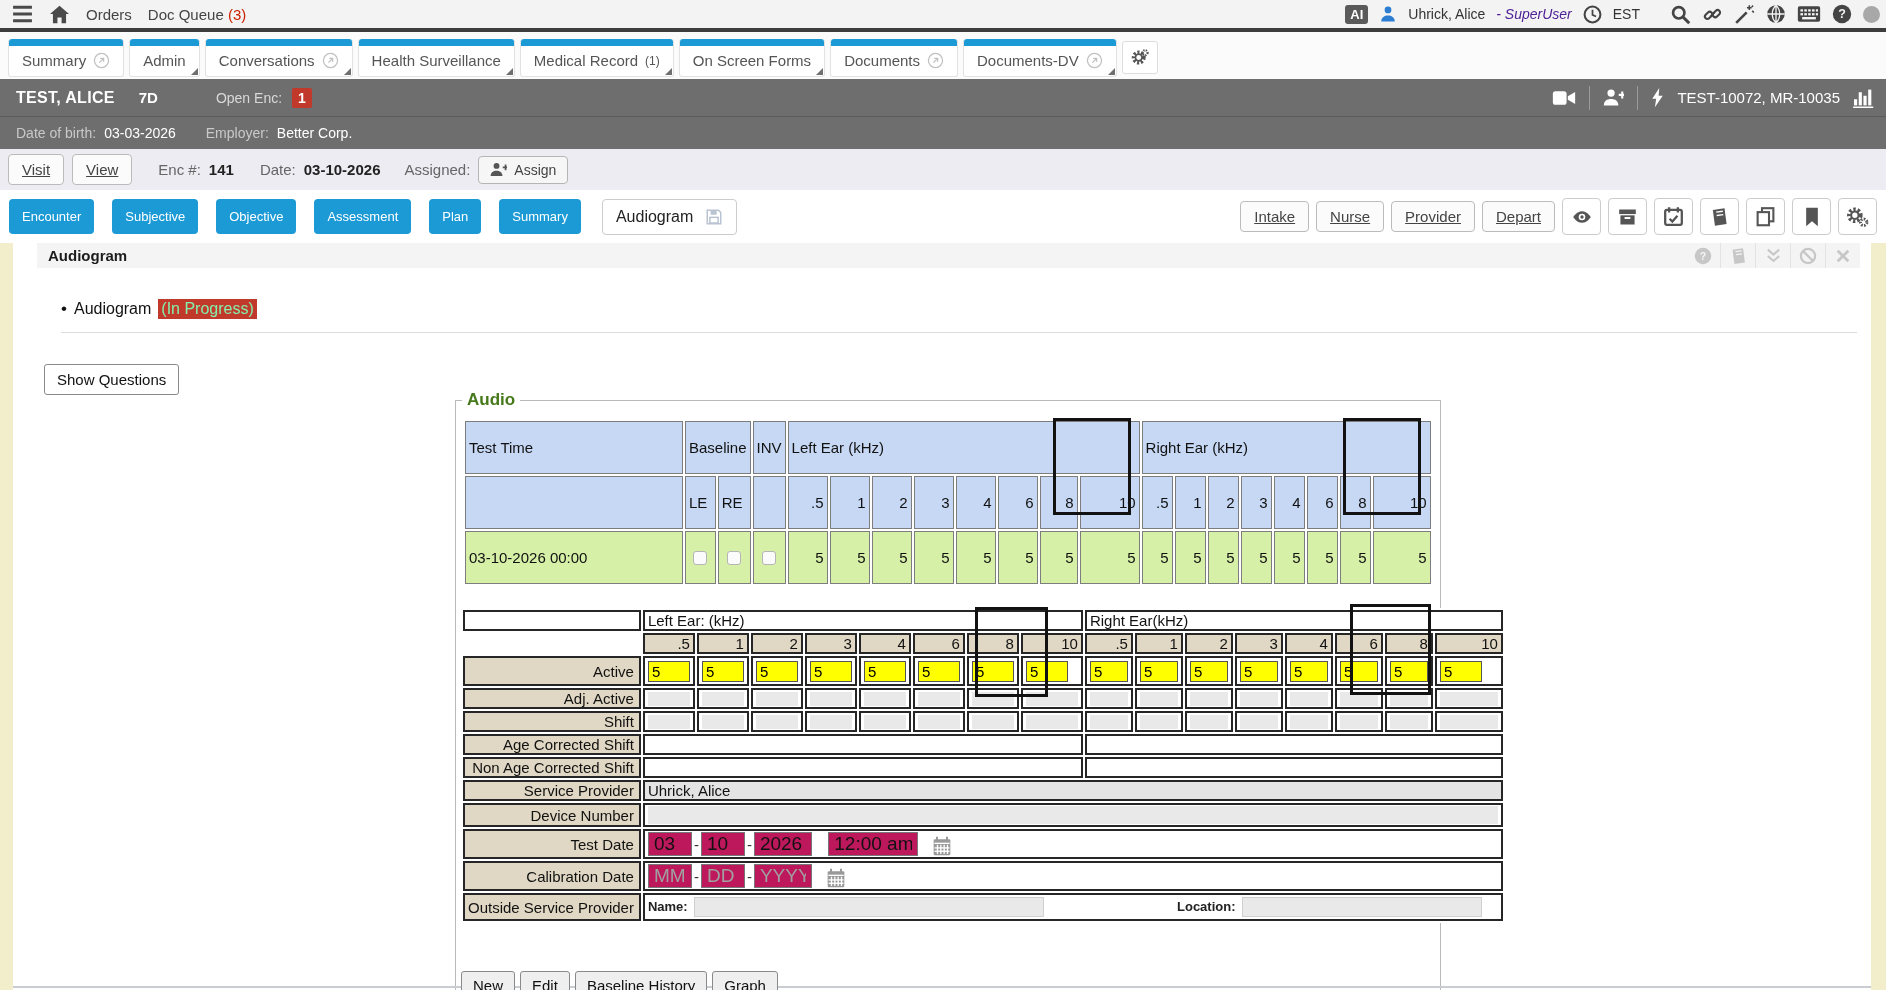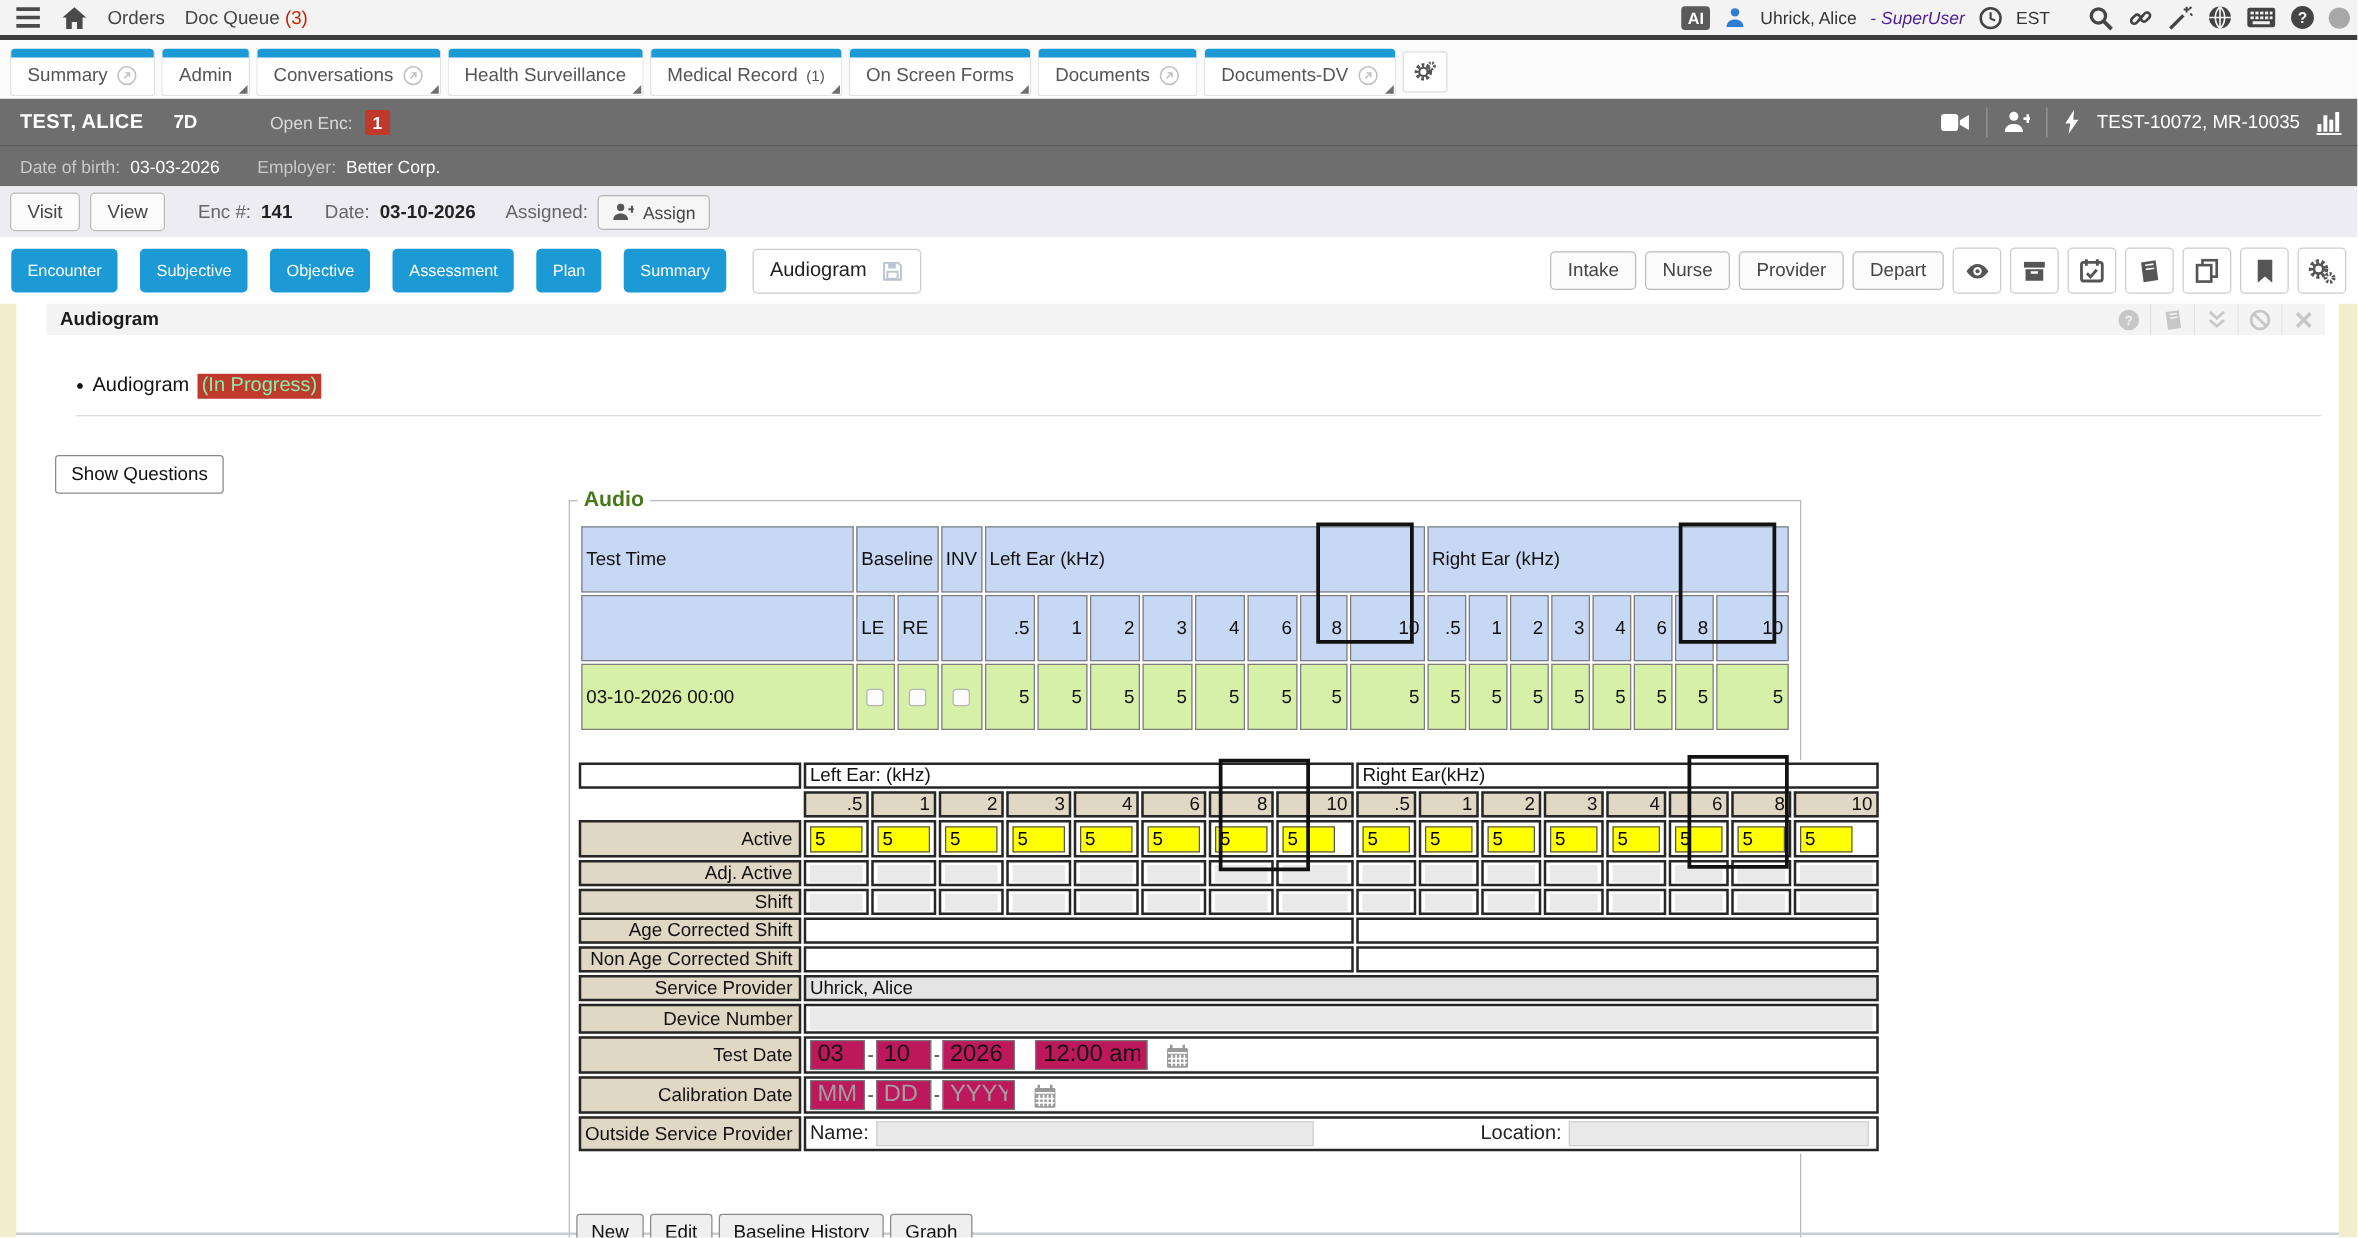--- a/index.html
+++ b/index.html
@@ -53,21 +53,21 @@
     background: var(--bar_gray, #6e6e6e); border-top: 1px solid #5b5b5b; color: #fff;
     display: flex; align-items: center; gap: 8px; padding-left: 16px; font-size: 14px; }
   .plabel { color: #c9c9c9; }
   .pval { color: #fff; }
   .sp24 { width: 14px; }
 
   
   .toolbar { position: absolute; top: 149px; left: 0; right: 0; height: 41px;
     background: #edecf2; display: flex; align-items: center; gap: 8px; padding-left: 8px; }
   .wbtn { background: #fbfbfb; border: 1px solid #bbb; border-radius: 4px; color: #444;
-    font-size: 15px; padding: 6px 13px; cursor: pointer; font-family: inherit; }
+    font-size: 15px; padding: 6px 13px; cursor: pointer; font-family: inherit; text-decoration: underline; }
   .tlabel { font-size: 15px; color: #666; }
   .tval { font-size: 15px; color: #222; font-weight: bold; }
   .assignbtn { display: flex; align-items: center; gap: 7px; background: #f6f6f6; border: 1px solid #b5b5b5;
     border-radius: 4px; padding: 5px 11px; font-size: 14px; color: #444; cursor: pointer; }
 
   
   .navrow { position: absolute; top: 190px; left: 0; right: 0; height: 53px; background: #fff;
     display: flex; align-items: center; padding: 0 9px 0 9px; }
   .bluebtn { background: var(--accent, #1b9ad5); color: #fff; border: none; border-radius: 4px;
     font-size: 13px; padding: 10px 13px; margin-right: 18px; cursor: pointer; font-family: inherit; }
@@ -128,21 +128,21 @@
     font-size: 15px; font-family: inherit; color: #000; padding: 0 3px; }
   .grayfill { display: block; width: 100%; height: 14px; background: #e9e9e9; border: none; }
   .provcell { background: #e4e4e4; }
   .devin { width: 100%; height: 18px; background: #e9e9e9; border: none; }
   .din { height: 24px; border: 1px solid #777; background: #be185d; font-size: 19px; font-family: inherit;
     color: #111; padding: 1px 5px; }
   .din::placeholder { color: #a0a0a0; }
   .w44 { width: 44px; } .w56 { width: 58px; } .w88 { width: 90px; }
   .dsep { margin: 0 2px; color: #333; }
   .calico { color: #999; vertical-align: middle; margin-left: 10px; display: inline-block; }
-  .oslab { color: #222; font-size: 16px; margin-right: 6px; }
+  .oslab { color: #222; font-size: 13px; margin-right: 6px; font-weight: bold; }
   .osin { height: 20px; background: #e9e9e9; border: 1px solid #d0d0d0; vertical-align: middle; }
 
   
   .bline { position: absolute; top: 986px; left: 13px; width: 1858px; height: 2px; background: #c9cdd2; z-index: 0; }
   .bbtns { position: absolute; left: 461px; top: 971px; display: flex; gap: 5px; z-index: 1; }
   .gbtn { background: #efefef; border: 1px solid #8a8a8a; border-radius: 3px; font-size: 15px; color: #111;
     padding: 5px 11px; font-family: inherit; cursor: pointer; }
 
   
   .annot { position: absolute; border: 3px solid #121212; background: transparent; pointer-events: none; z-index: 5; }

